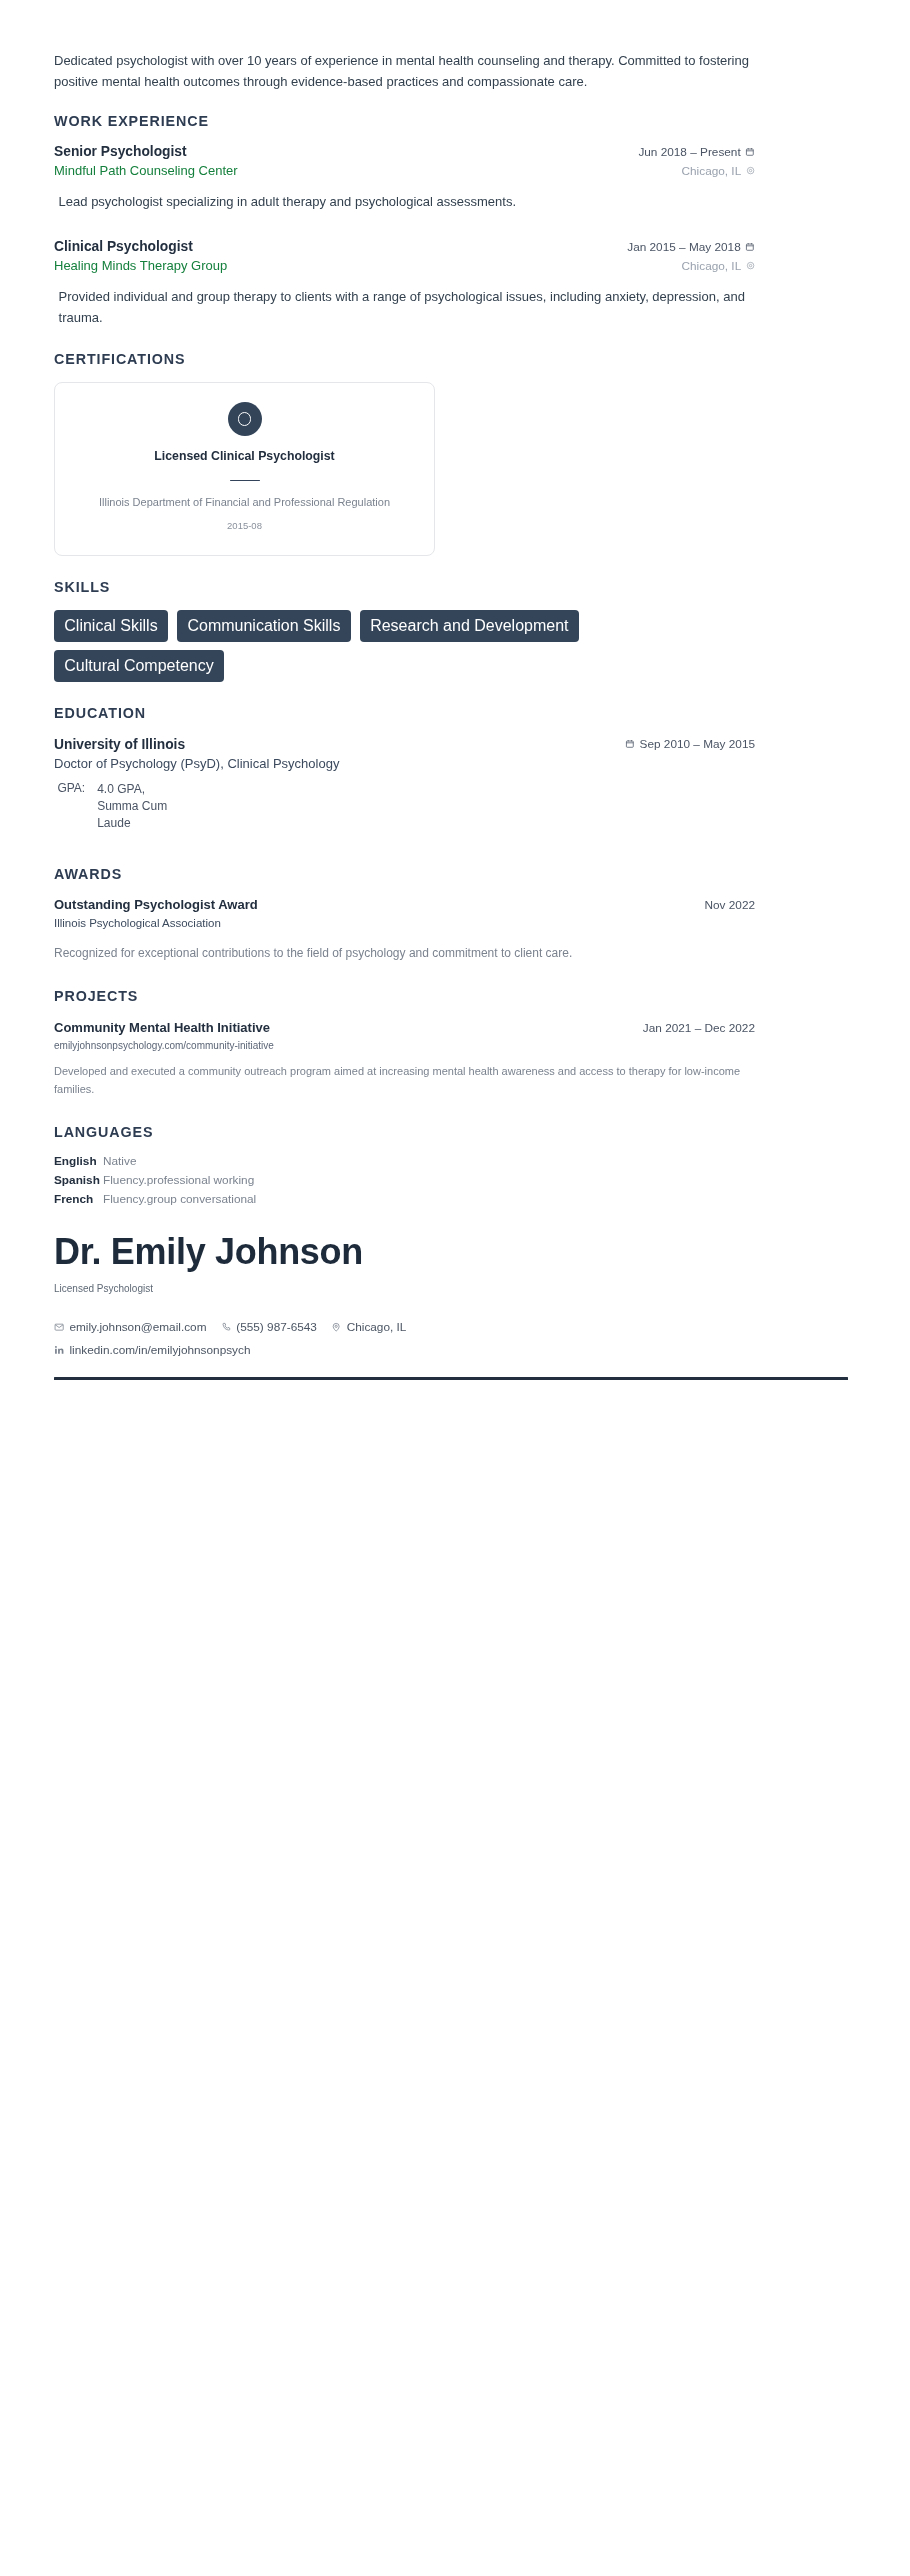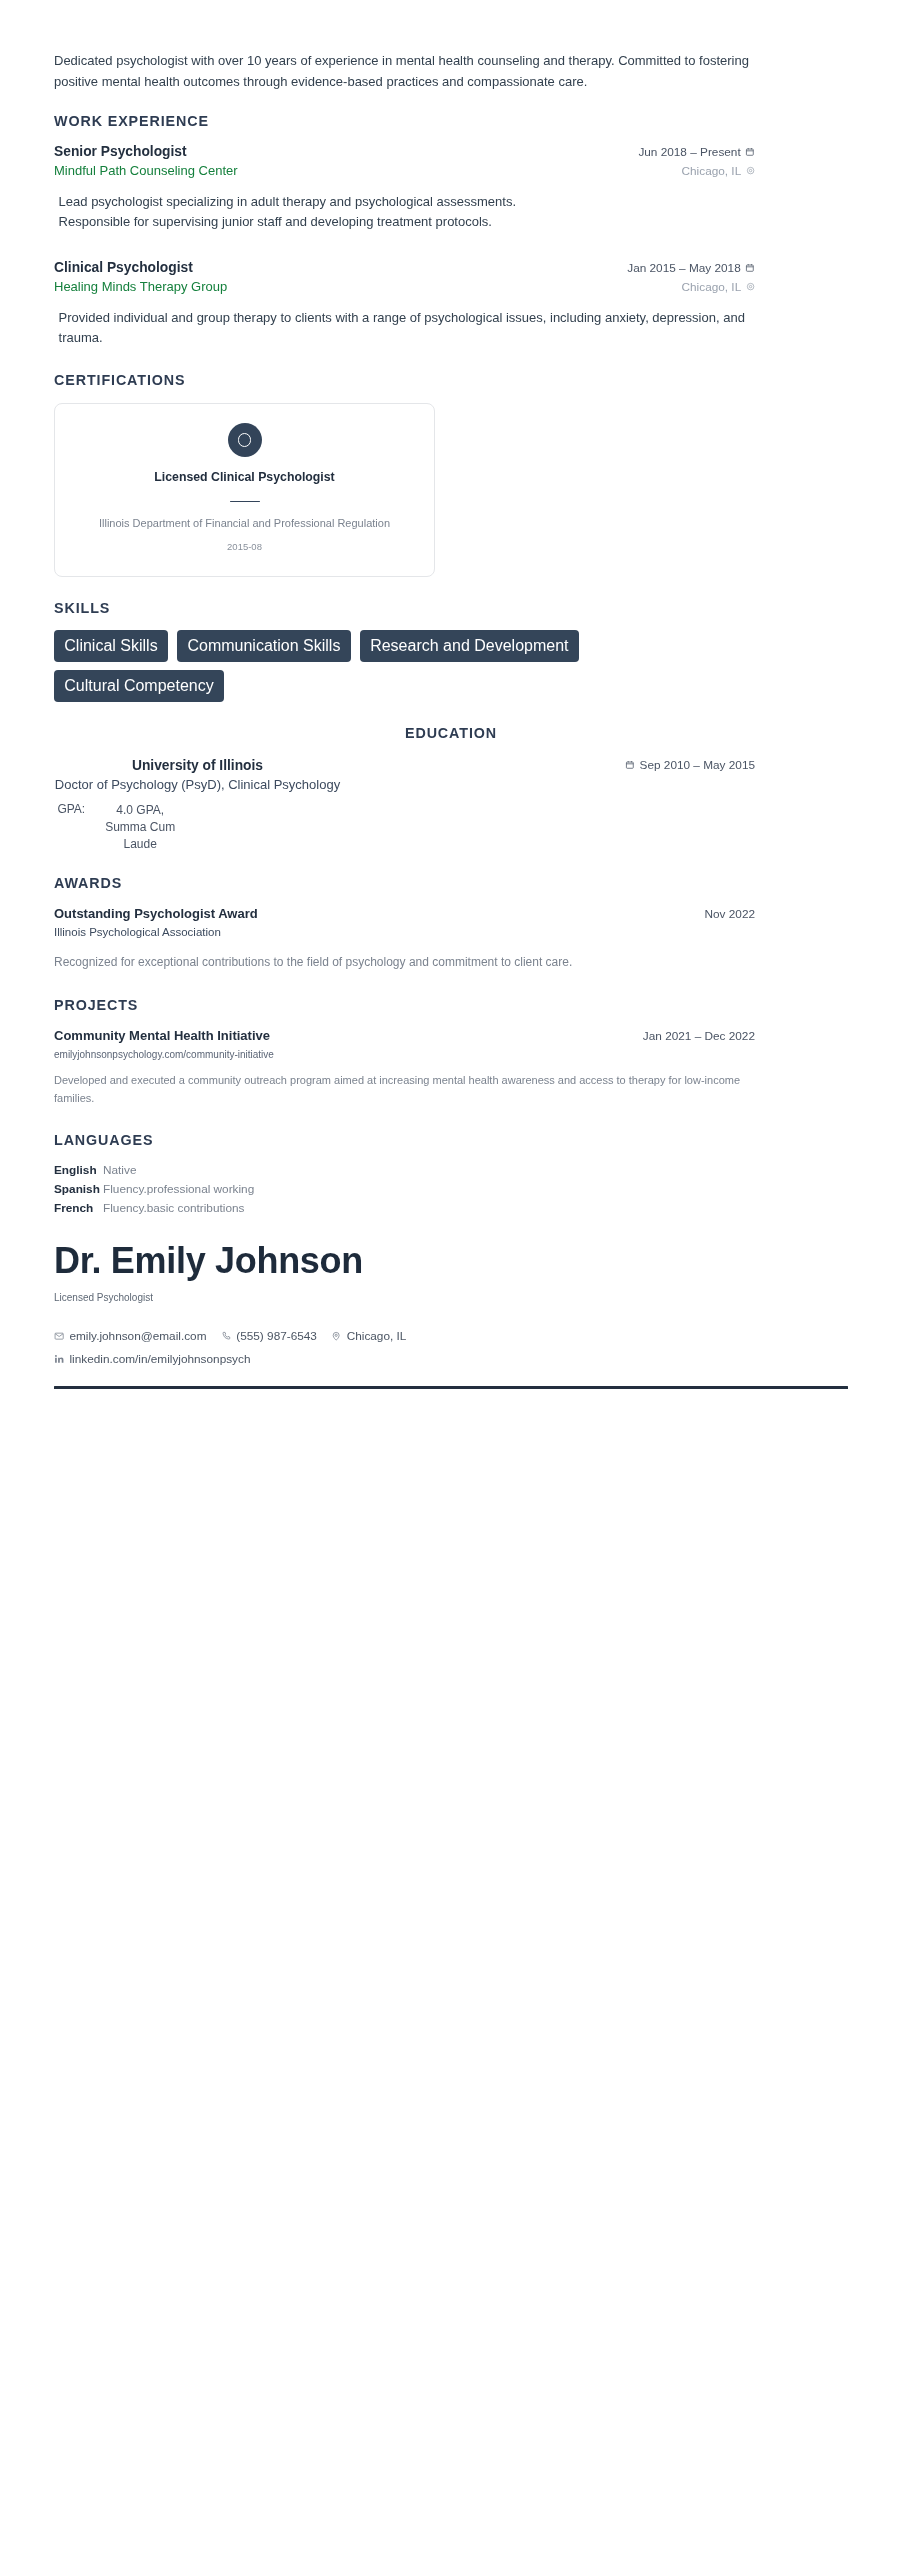--- a/index.html
+++ b/index.html
@@ -368,21 +368,20 @@
             <span class="ico">
               <svg width="9.2" height="9.2" viewBox="0 0 24 24" fill="none" stroke="#9aa2ae" stroke-width="1.9">
                 <circle cx="12" cy="12" r="8.5"></circle>
                 <circle cx="12" cy="12" r="3.2"></circle>
               </svg>
             </span>
           </div>
         </div>
         <ul class="entry-bullets">
           <li>Lead psychologist specializing in adult therapy and psychological assessments.</li>
-          <li>Responsible for supervising junior staff and developing treatment protocols.</li>
         </ul>
       </div>
 
       <div class="entry" style="margin-top:26px;">
         <div class="entry-row">
           <div class="entry-title">Clinical Psychologist</div>
           <div class="entry-meta">
             <span>Jan 2015 – May 2018</span>
             <span class="ico">
               <svg width="9.7" height="9.7" viewBox="0 0 24 24" fill="none" stroke="#4a5464" stroke-width="1.9">
@@ -430,21 +429,21 @@
     <div class="section" style="margin-bottom:23px;">
       <div class="section-heading">SKILLS</div>
       <div class="skill-list">
         <span class="skill-chip">Clinical Skills</span>
         <span class="skill-chip">Communication Skills</span>
         <span class="skill-chip">Research and Development</span>
         <span class="skill-chip">Cultural Competency</span>
       </div>
     </div>
 
-    <div class="section" style="margin-bottom:22px;text-align:center;">
+    <div class="section" style="margin-bottom:34px;">
       <div class="section-heading">EDUCATION</div>
       <div class="entry">
         <div class="edu-row">
           <div class="edu-left">
             <div class="edu-school">University of Illinois</div>
             <div class="edu-degree">Doctor of Psychology (PsyD), Clinical Psychology</div>
           </div>
           <div class="edu-date">
             <span class="ico">
               <svg width="9.7" height="9.7" viewBox="0 0 24 24" fill="none" stroke="#4a5464" stroke-width="1.9">
@@ -494,21 +493,21 @@
         <div class="lang-row">
           <div class="lang-name">English</div>
           <div class="lang-level">Native</div>
         </div>
         <div class="lang-row">
           <div class="lang-name">Spanish</div>
           <div class="lang-level">Fluency.professional working</div>
         </div>
         <div class="lang-row">
           <div class="lang-name">French</div>
-          <div class="lang-level">Fluency.basic contributions</div>
+          <div class="lang-level">Fluency.group conversational</div>
         </div>
       </div>
     </div>
 
     <div class="headerblock">
       <h1 class="person-name">Dr. Emily Johnson</h1>
       <div class="person-title">Licensed Psychologist</div>
 
       <div class="contact-line">
         <span class="contact-item">

